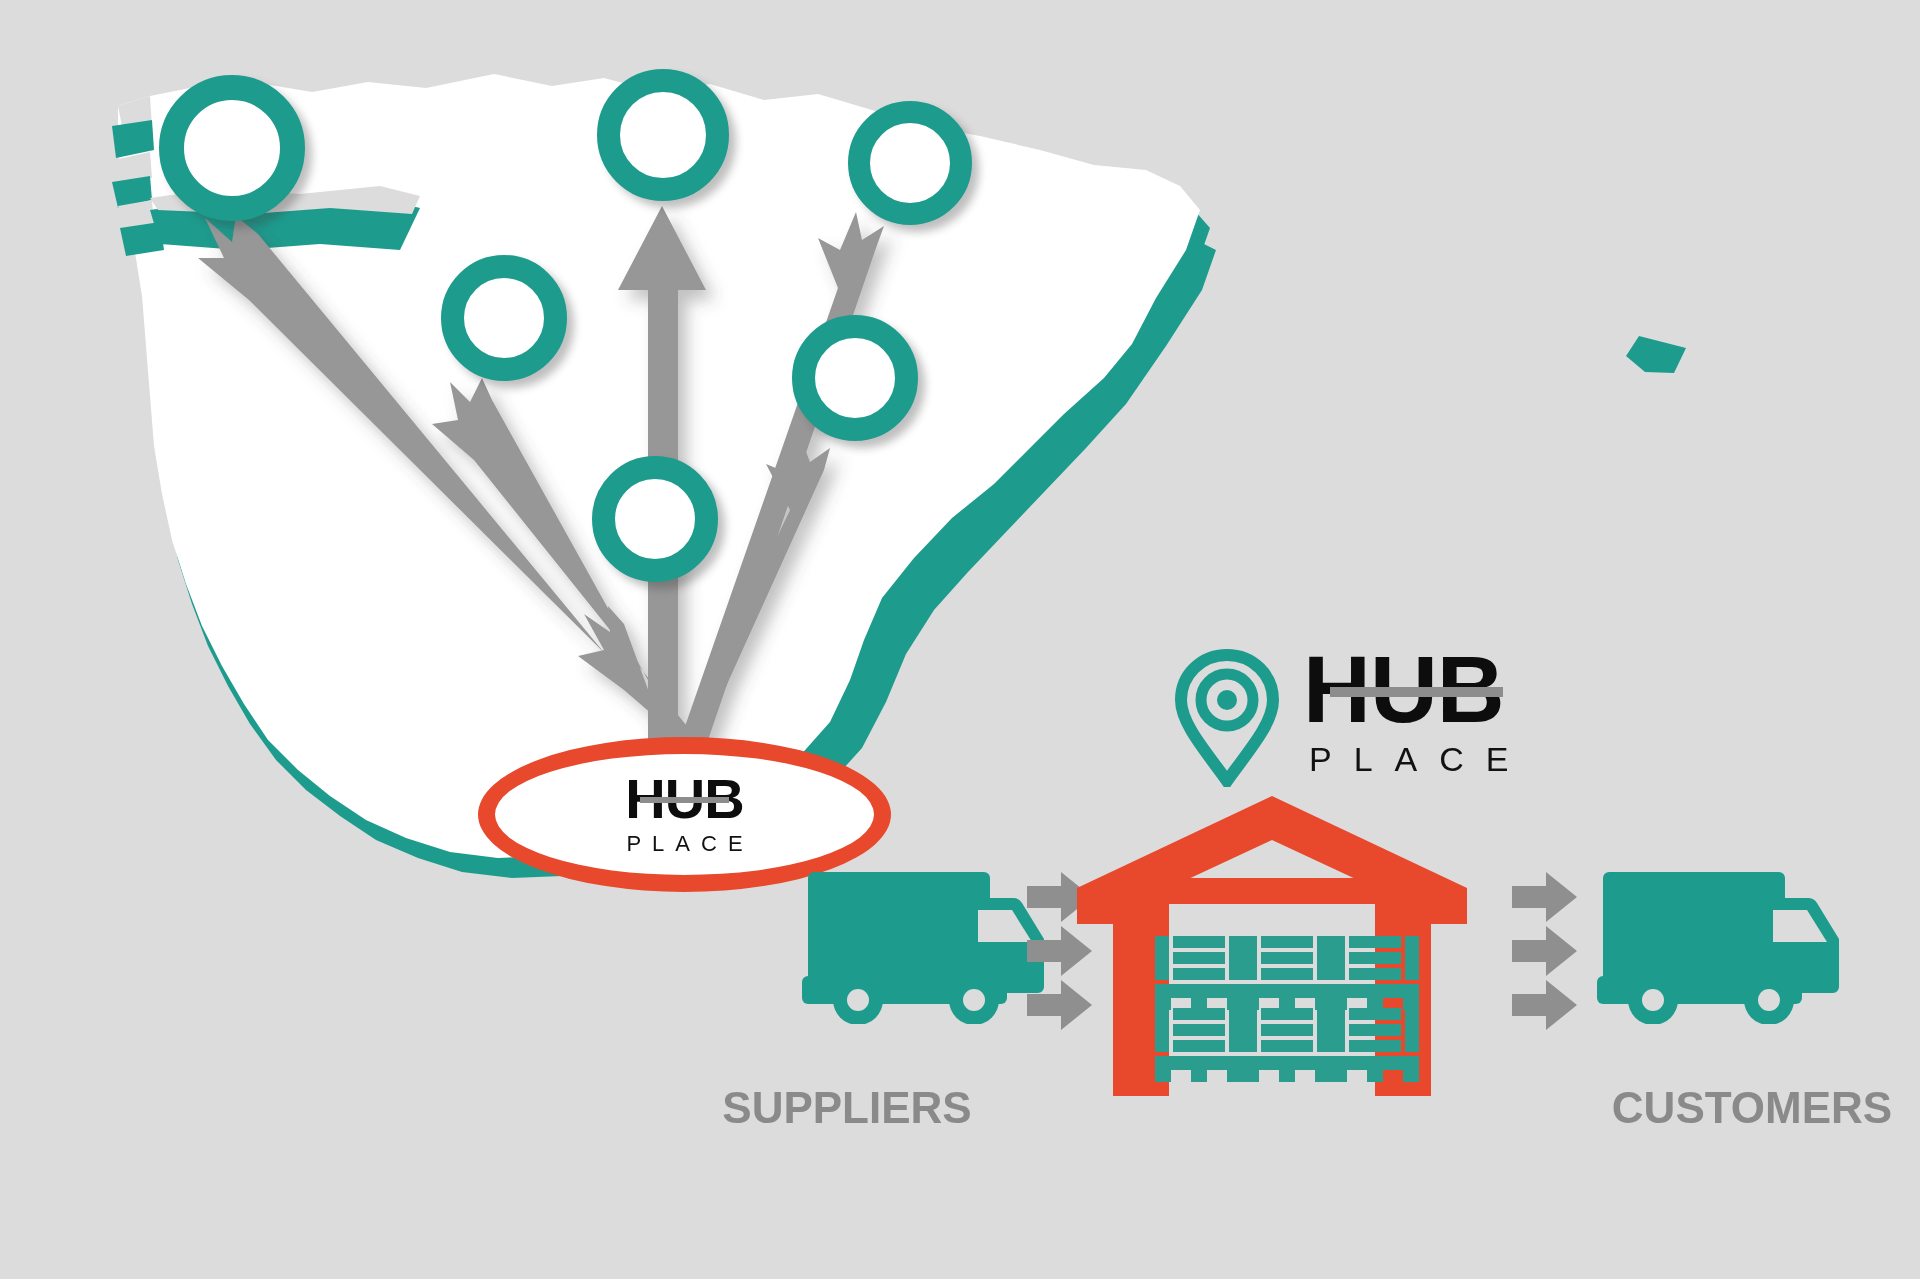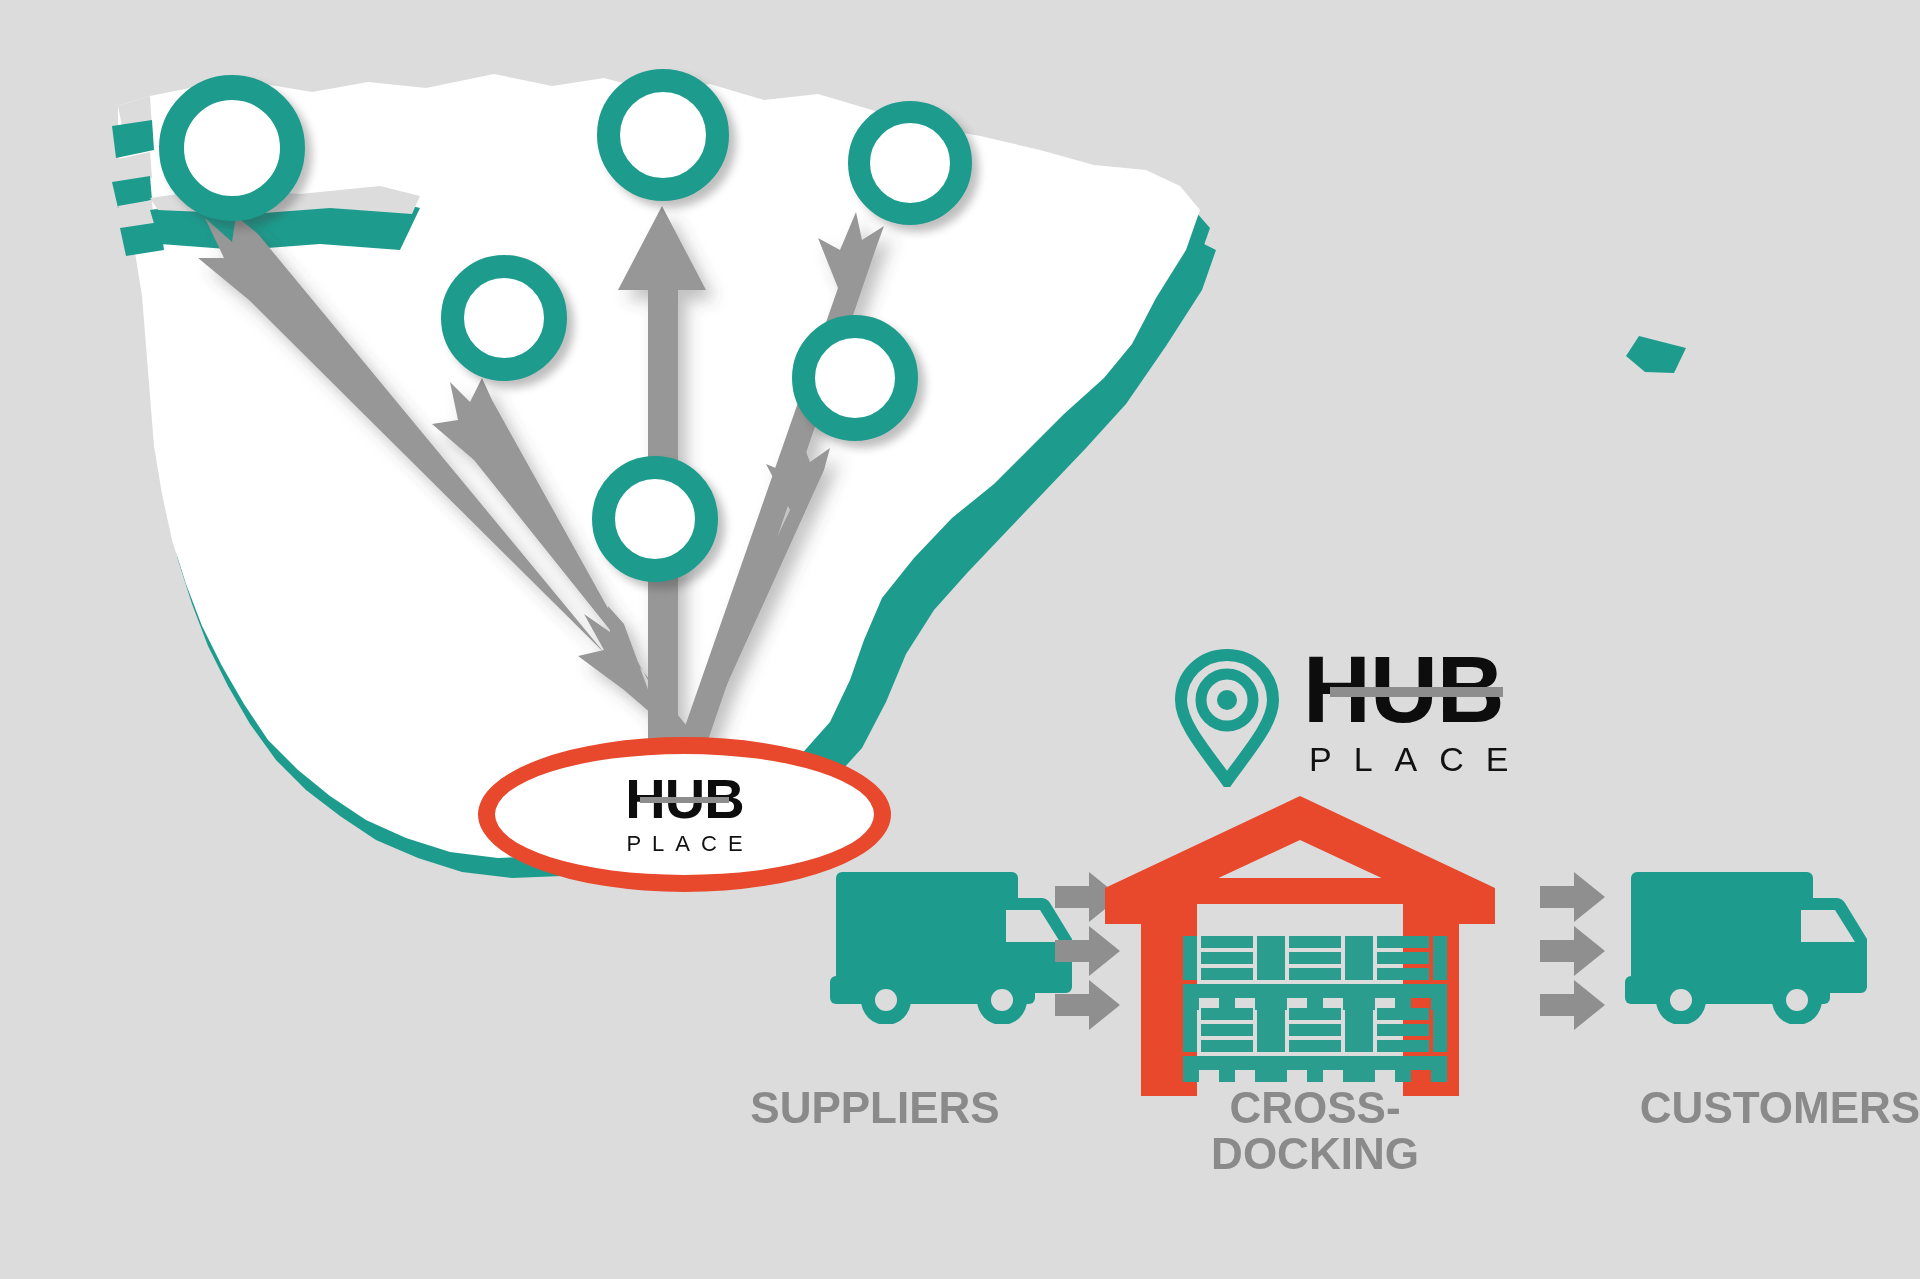--- a/index.html
+++ b/index.html
@@ -91,21 +91,21 @@
     font-size: 34px;
     letter-spacing: 22px;
     margin-top: 6px;
     padding-left: 6px;
     display: block;
   }
 
   
   #flow {
     position: absolute;
-    left: 800px;
+    left: 772px;
     top: 880px;
     width: 1120px;
     height: 400px;
     z-index: 6;
     text-decoration: underline;
   }
   .truck { position: absolute; }
   .arrowset { position: absolute; }
   .arrowset svg { display:block; }
 
@@ -380,18 +380,16 @@
         </g>
         <g fill="#dcdcdc">
           <path d="M176 46 h34 l20 32 h-54 Z"></path>
           <circle cx="56" cy="136" r="11"></circle>
           <circle cx="172" cy="136" r="11"></circle>
         </g>
       </svg>
     </span>
 
     <div class="caption" id="cap-suppliers">SUPPLIERS</div>
-    <div class="caption" id="cap-cross">CROSS-
-DOCKING</div>
     <div class="caption" id="cap-customers">CUSTOMERS</div>
   </div>
 
 </div>
 
 </body></html>

